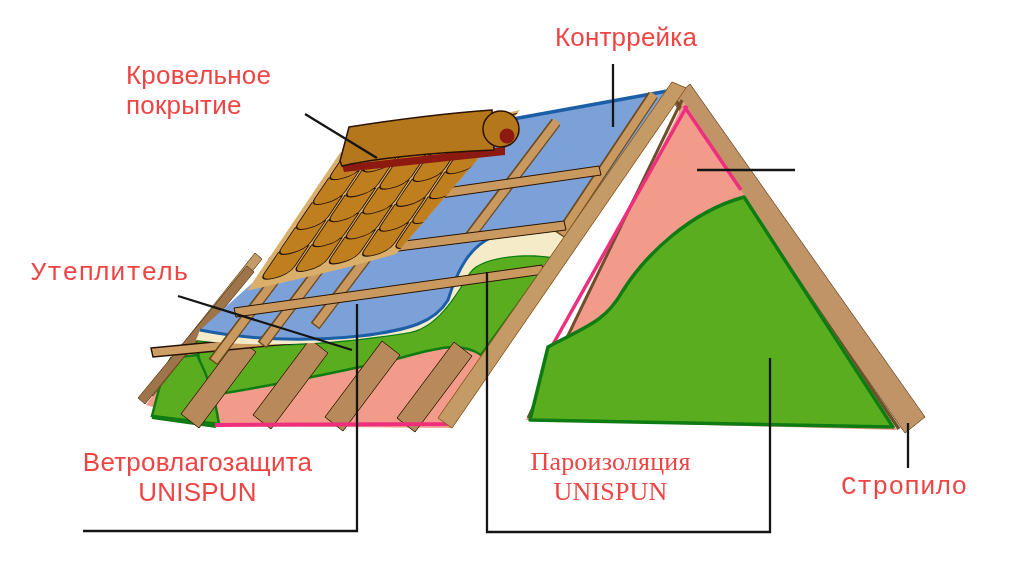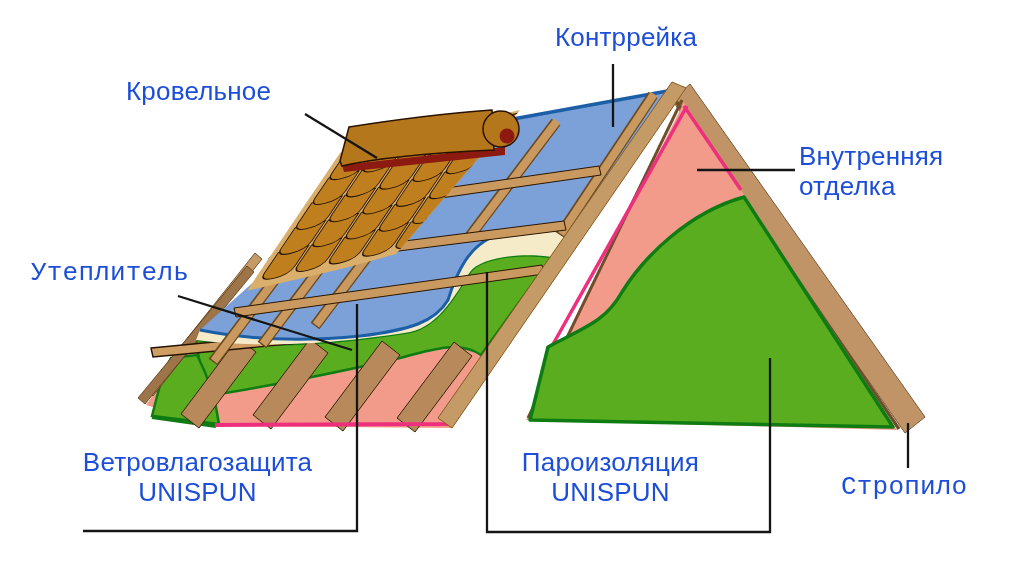--- a/index.html
+++ b/index.html
@@ -1,19 +1,19 @@
 <!DOCTYPE html>
 <html><head>
 <meta charset="utf-8">
 <style>
   html,body{margin:0;padding:0;}
   body{font-family:"Liberation Sans","DejaVu Sans",sans-serif;background:#fff;}
   .stage{position:relative;width:1024px;height:587px;background:#fff;overflow:hidden;}
   .stage svg{position:absolute;left:0;top:0;}
-  .lbl{position:absolute;color:#1d4ed8;font-size:26px;font-weight:500;line-height:30px;letter-spacing:.2px;white-space:nowrap;}
+  .lbl{position:absolute;color:#ef4444;font-size:26px;font-weight:500;line-height:30px;letter-spacing:.2px;white-space:nowrap;}
   .lbl.center{text-align:center;}
 </style>
 </head>
 <body>
 
 <div class="stage">
 
 <svg width="1024" height="587" viewBox="0 0 1024 587">
   <defs>
     <clipPath id="tileClip">
@@ -138,39 +138,36 @@
     <path d="M357,304 L357,531 L83,531"></path>
     <path d="M487,272 L487,532 L770,532 L770,358"></path>
     <path d="M908,423 L908,468"></path>
   </g>
 </svg>
 
   <div class="lbl center" style="left:511px;top:22px;width:230px;">
     <span>Контррейка</span>
   </div>
 
-  <div class="lbl" style="left:126px;top:76px;">
+  <div class="lbl" style="left:126px;top:60px;">
     <div>Кровельное</div>
+    <div>покрытие</div>
   </div>
 
-  <div class="lbl" style="left:799px;top:141px;">
-    <div>Внутренняя</div>
-    <div>отделка</div>
-  </div>
 
   <div class="lbl" style="left:31px;top:258px;font-family:Liberation Mono, monospace;">
     <span>Утеплитель</span>
   </div>
 
   <div class="lbl center" style="left:45px;top:447px;width:305px;">
     <div>Ветровлагозащита</div>
     <div>UNISPUN</div>
   </div>
 
-  <div class="lbl center" style="left:467px;top:447px;width:287px;">
+  <div class="lbl center" style="left:467px;top:447px;width:287px;font-family:Liberation Serif, serif;">
     <div>Пароизоляция</div>
     <div>UNISPUN</div>
   </div>
 
   <div class="lbl" style="left:841px;top:472px;font-family:Liberation Mono, monospace;">
     <span>Стропило</span>
   </div>
 
 </div>
 

